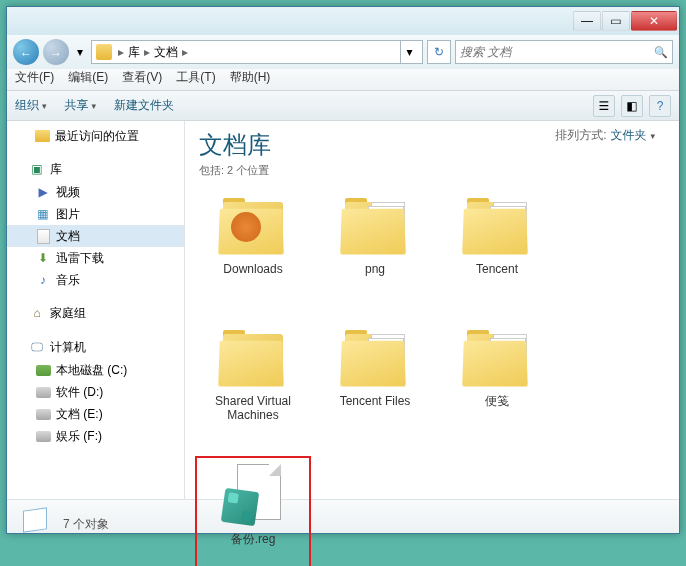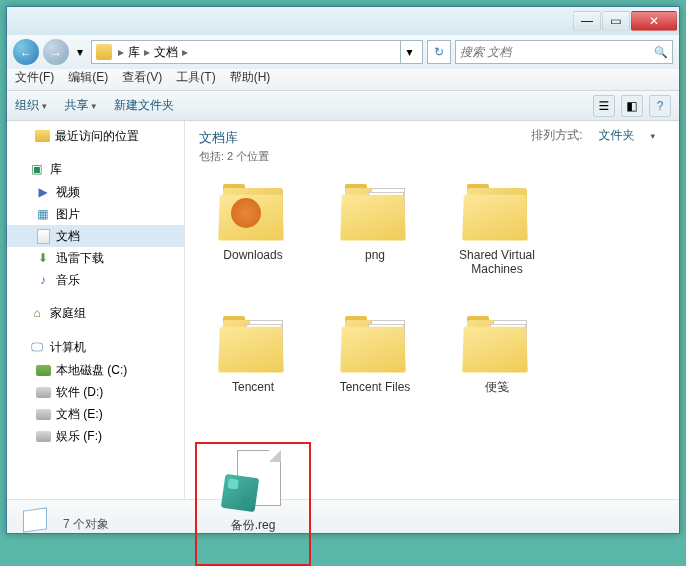--- a/index.html
+++ b/index.html
@@ -41,23 +41,23 @@
 .ic-doc{background:linear-gradient(#fff,#e8e8e8);border:1px solid #bbb;width:13px;height:15px}
 .ic-dl{color:#5a9a3a}
 .ic-mus{color:#3a7ab8}
 .ic-home{color:#8a6a3a}
 .ic-comp{color:#5a7a9a}
 .ic-drv{background:linear-gradient(#d8d8d8,#a8a8a8);border-radius:2px;width:15px;height:11px}
 .ic-drv.c{background:linear-gradient(#7ab85a,#5a9a3a)}
 .ic-recent{background:linear-gradient(#f8d878,#e8b838);width:15px;height:12px;border-radius:1px}
 .content{flex:1;display:flex;flex-direction:column}
 .header-area{padding:8px 14px 6px}
-.lib-title{font-size:13px;color:#1a5a7a;font-weight:normal}
+.lib-title{font-size:24px;color:#1a5a7a;font-weight:normal}
 .lib-sub{color:#666;margin-top:2px;font-size:11px}
-.sort-row{position:absolute;right:24px;top:120px;color:#1a5a7a;font-size:11px;display:flex;gap:16px;align-items:center}
+.sort-row{position:absolute;right:24px;top:120px;color:#1a5a7a;font-size:11px;display:flex;gap:4px;align-items:center}
 .sort-row .lbl{color:#666}
 .sort-row .val{cursor:pointer}
 .items{display:flex;flex-wrap:wrap;padding:8px 10px;gap:8px 6px;align-content:flex-start}
 .item{width:116px;height:124px;display:flex;flex-direction:column;align-items:center;justify-content:flex-start;cursor:pointer;padding-top:6px;text-align:center}
 .item.highlight{border:2px solid #e02020}
 .folder-ico{width:72px;height:58px;position:relative;margin-bottom:6px}
 .folder-back{position:absolute;left:6px;top:4px;width:60px;height:48px;background:linear-gradient(135deg,#f8e088,#e8c048);border-radius:3px 3px 2px 2px}
 .folder-tab{position:absolute;left:6px;top:0;width:22px;height:8px;background:#e8c048;border-radius:2px 2px 0 0}
 .folder-front{position:absolute;left:2px;top:10px;width:64px;height:46px;background:linear-gradient(160deg,#fce89a,#f0cc58);border-radius:2px;transform:perspective(100px) rotateX(6deg)}
 .folder-paper{position:absolute;right:6px;top:4px;width:34px;height:44px;background:#fff;border:1px solid #ccc}
@@ -228,32 +228,32 @@
               <div class="folder-back"></div>
               <div class="folder-paper"></div>
               <div class="folder-front"></div>
             </div>
           <div class="item-label">png</div>
         </div>
         <div class="item">
           <div class="folder-ico rel">
               <div class="folder-tab"></div>
               <div class="folder-back"></div>
+              <div class="folder-paper"></div>
+              <div class="folder-front"></div>
+            </div>
+          <div class="item-label">Tencent</div>
+        </div>
+        <div class="item">
+          <div class="folder-ico rel">
+              <div class="folder-tab"></div>
+              <div class="folder-back"></div>
               <div class="folder-front"></div>
             </div>
           <div class="item-label">Shared Virtual Machines</div>
-        </div>
-        <div class="item">
-          <div class="folder-ico rel">
-              <div class="folder-tab"></div>
-              <div class="folder-back"></div>
-              <div class="folder-paper"></div>
-              <div class="folder-front"></div>
-            </div>
-          <div class="item-label">Tencent</div>
         </div>
         <div class="item">
           <div class="folder-ico rel">
               <div class="folder-tab"></div>
               <div class="folder-back"></div>
               <div class="folder-paper"></div>
               <div class="folder-front"></div>
             </div>
           <div class="item-label">Tencent Files</div>
         </div>

